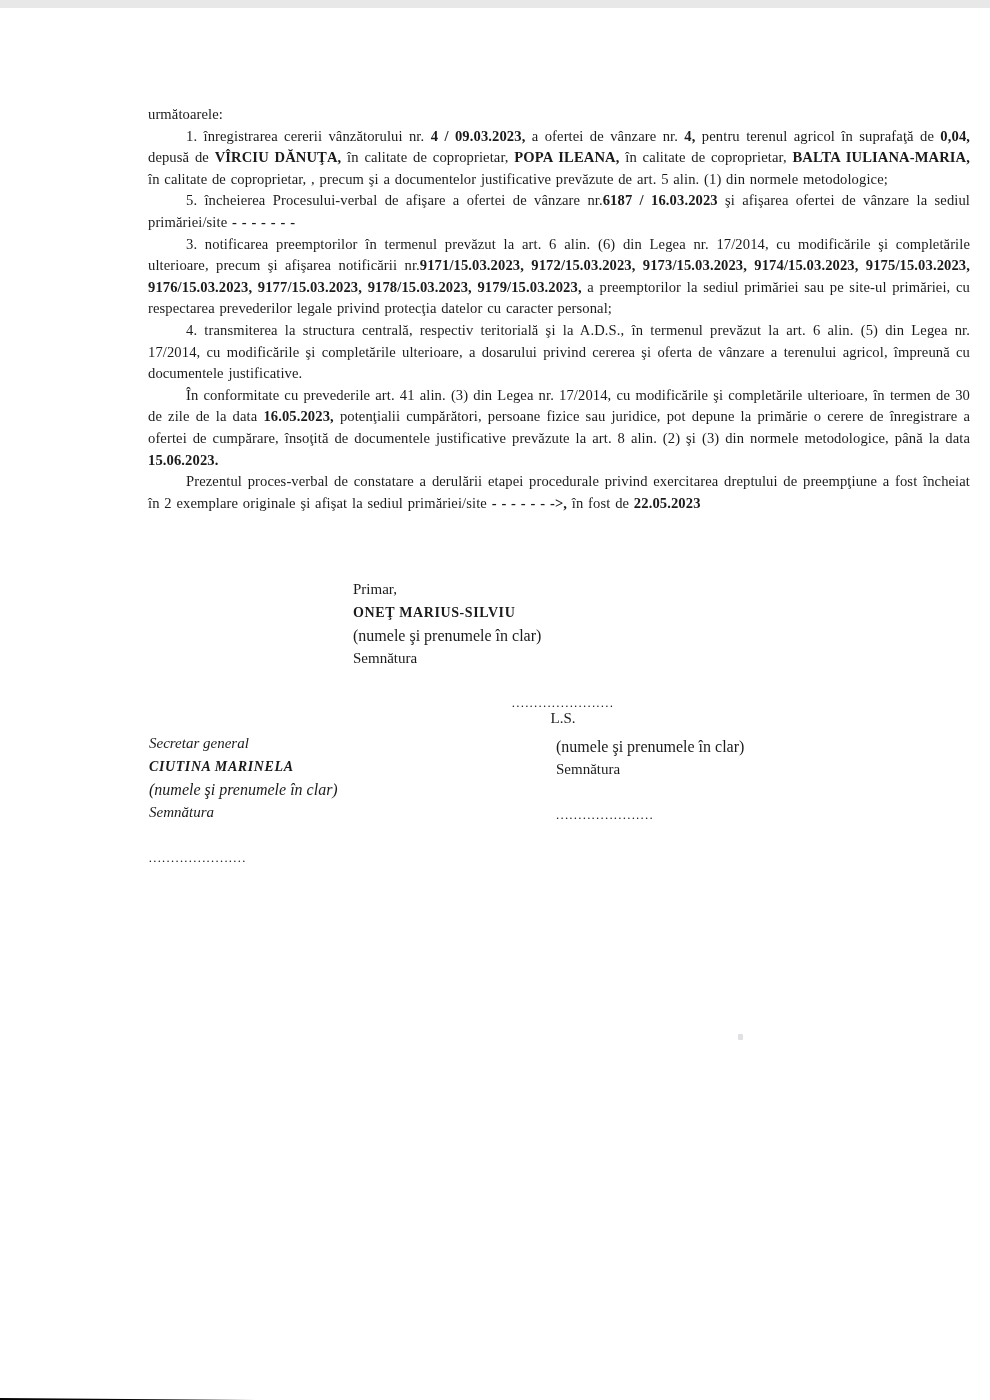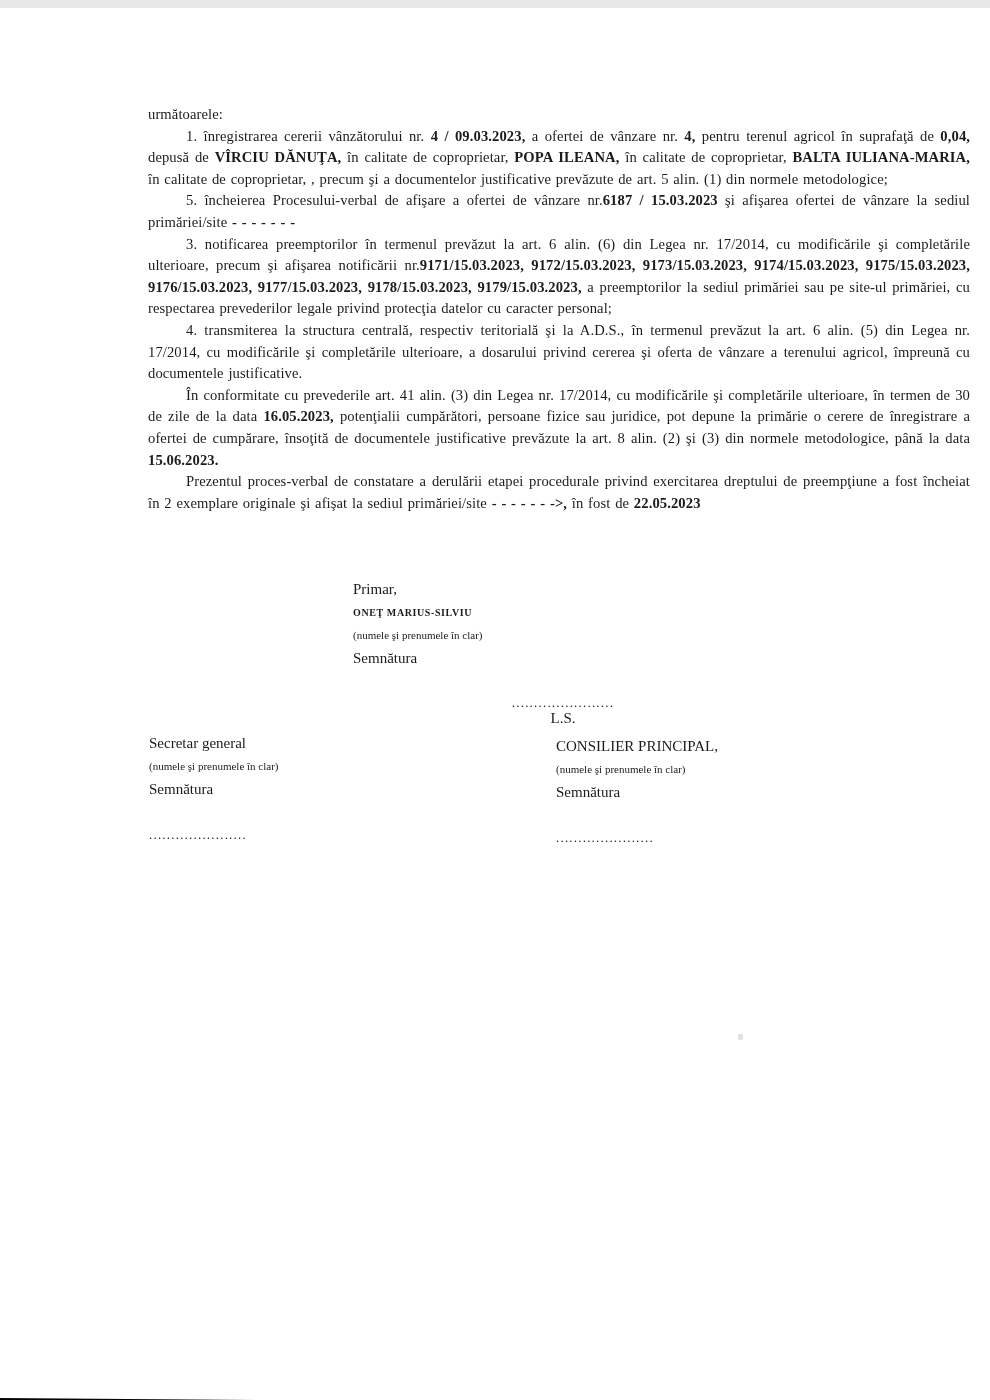--- a/index.html
+++ b/index.html
@@ -37,29 +37,29 @@
   }
   .b { font-weight: bold; }
 
   .sig-block {
     position: absolute;
     width: 420px;
     font-size: 15px;
     line-height: 23px;
   }
   .sig-primar   { left: 353px; top: 570px; }
-  .sig-secretar { left: 149px; top: 724px; }
+  .sig-secretar { left: 149px; top: 724px; font-style: italic; }
   .sig-consilier{ left: 556px; top: 727px; }
   .sig-block .sig-name {
     font-weight: bold;
-    font-size: 10px;
+    font-size: 14px;
     letter-spacing: 0.6px;
   }
   .sig-block .sig-note {
-    font-size: 11px;
+    font-size: 16px;
   }
   .ls-block {
     position: absolute;
     left: 353px;
     top: 688px;
     width: 420px;
     text-align: center;
     font-size: 15px;
     line-height: 17px;
   }
@@ -96,21 +96,21 @@
 </head>
 <body>
 
 <div class="page">
 
   <div class="body-text">
     <p class="no-indent"><span></span><span>următoarele:</span></p>
 
     <p><span>1. înregistrarea cererii vânzătorului nr. </span><span class="b">4 / 09.03.2023,</span><span> a ofertei de vânzare nr. </span><span class="b">4,</span><span> pentru terenul agricol în suprafaţă de </span><span class="b">0,04,</span><span> depusă de </span><span class="b">VÎRCIU DĂNUŢA,</span><span> în calitate de coproprietar, </span><span class="b">POPA ILEANA,</span><span> în calitate de coproprietar, </span><span class="b">BALTA IULIANA-MARIA,</span><span> în calitate de coproprietar, , precum şi a documentelor justificative prevăzute de art. 5 alin. (1) din normele metodologice;</span></p>
 
-    <p><span>5. încheierea Procesului-verbal de afişare a ofertei de vânzare nr.</span><span class="b">6187 / 15.03.2023</span><span> şi afişarea ofertei de vânzare la sediul primăriei/site </span><span class="b">- - - - - - -</span></p>
+    <p><span>5. încheierea Procesului-verbal de afişare a ofertei de vânzare nr.</span><span class="b">6187 / 16.03.2023</span><span> şi afişarea ofertei de vânzare la sediul primăriei/site </span><span class="b">- - - - - - -</span></p>
 
     <p><span>3. notificarea preemptorilor în termenul prevăzut la art. 6 alin. (6) din Legea nr. 17/2014, cu modificările şi completările ulterioare, precum şi afişarea notificării nr.</span><span class="b">9171/15.03.2023, 9172/15.03.2023, 9173/15.03.2023, 9174/15.03.2023, 9175/15.03.2023, 9176/15.03.2023, 9177/15.03.2023, 9178/15.03.2023, 9179/15.03.2023,</span><span> a preemptorilor la sediul primăriei sau pe site-ul primăriei, cu respectarea prevederilor legale privind protecţia datelor cu caracter personal;</span></p>
 
     <p><span>4. transmiterea la structura centrală, respectiv teritorială şi la A.D.S., în termenul prevăzut la art. 6 alin. (5) din Legea nr. 17/2014, cu modificările şi completările ulterioare, a dosarului privind cererea şi oferta de vânzare a terenului agricol, împreună cu documentele justificative.</span></p>
 
     <p><span>În conformitate cu prevederile art. 41 alin. (3) din Legea nr. 17/2014, cu modificările şi completările ulterioare, în termen de 30 de zile de la data </span><span class="b">16.05.2023,</span><span> potenţialii cumpărători, persoane fizice sau juridice, pot depune la primărie o cerere de înregistrare a ofertei de cumpărare, însoţită de documentele justificative prevăzute la art. 8 alin. (2) şi (3) din normele metodologice, până la data </span><span class="b">15.06.2023.</span></p>
 
     <p><span>Prezentul proces-verbal de constatare a derulării etapei procedurale privind exercitarea dreptului de preempţiune a fost încheiat în 2 exemplare originale şi afişat la sediul primăriei/site </span><span class="b">- - - - - - -&gt;,</span><span> în fost de </span><span class="b">22.05.2023</span></p>
   </div>
 
@@ -121,27 +121,27 @@
     <div>Semnătura</div>
   </div>
 
   <div class="ls-block">
     <div class="dotted-line">.......................</div>
     <div>L.S.</div>
   </div>
 
   <div class="sig-block sig-secretar">
     <div>Secretar general</div>
+    <div class="sig-name">CIUTINA MARINELA</div>
     <div class="sig-note">(numele şi prenumele în clar)</div>
     <div>Semnătura</div>
     <div class="dotted-line">......................</div>
   </div>
 
   <div class="sig-block sig-consilier">
-    <div>CONSILIER PRINCIPAL,</div>
     <div class="sig-note">(numele şi prenumele în clar)</div>
     <div>Semnătura</div>
     <div class="dotted-line">......................</div>
   </div>
 
   <div class="scan-speck"></div>
   <div class="scan-line"></div>
 
 </div>
 

